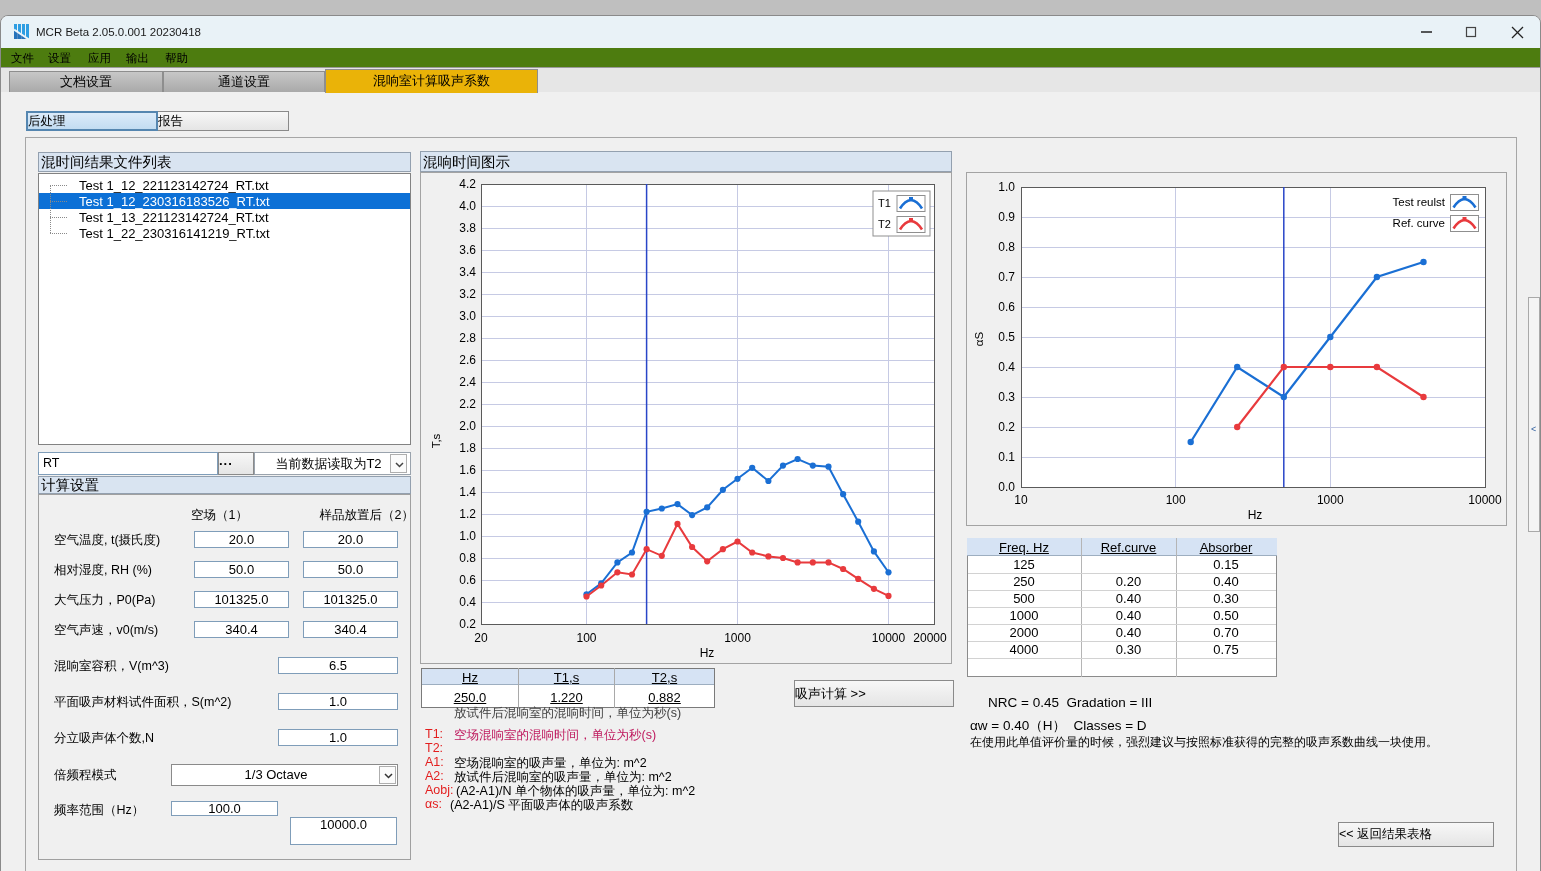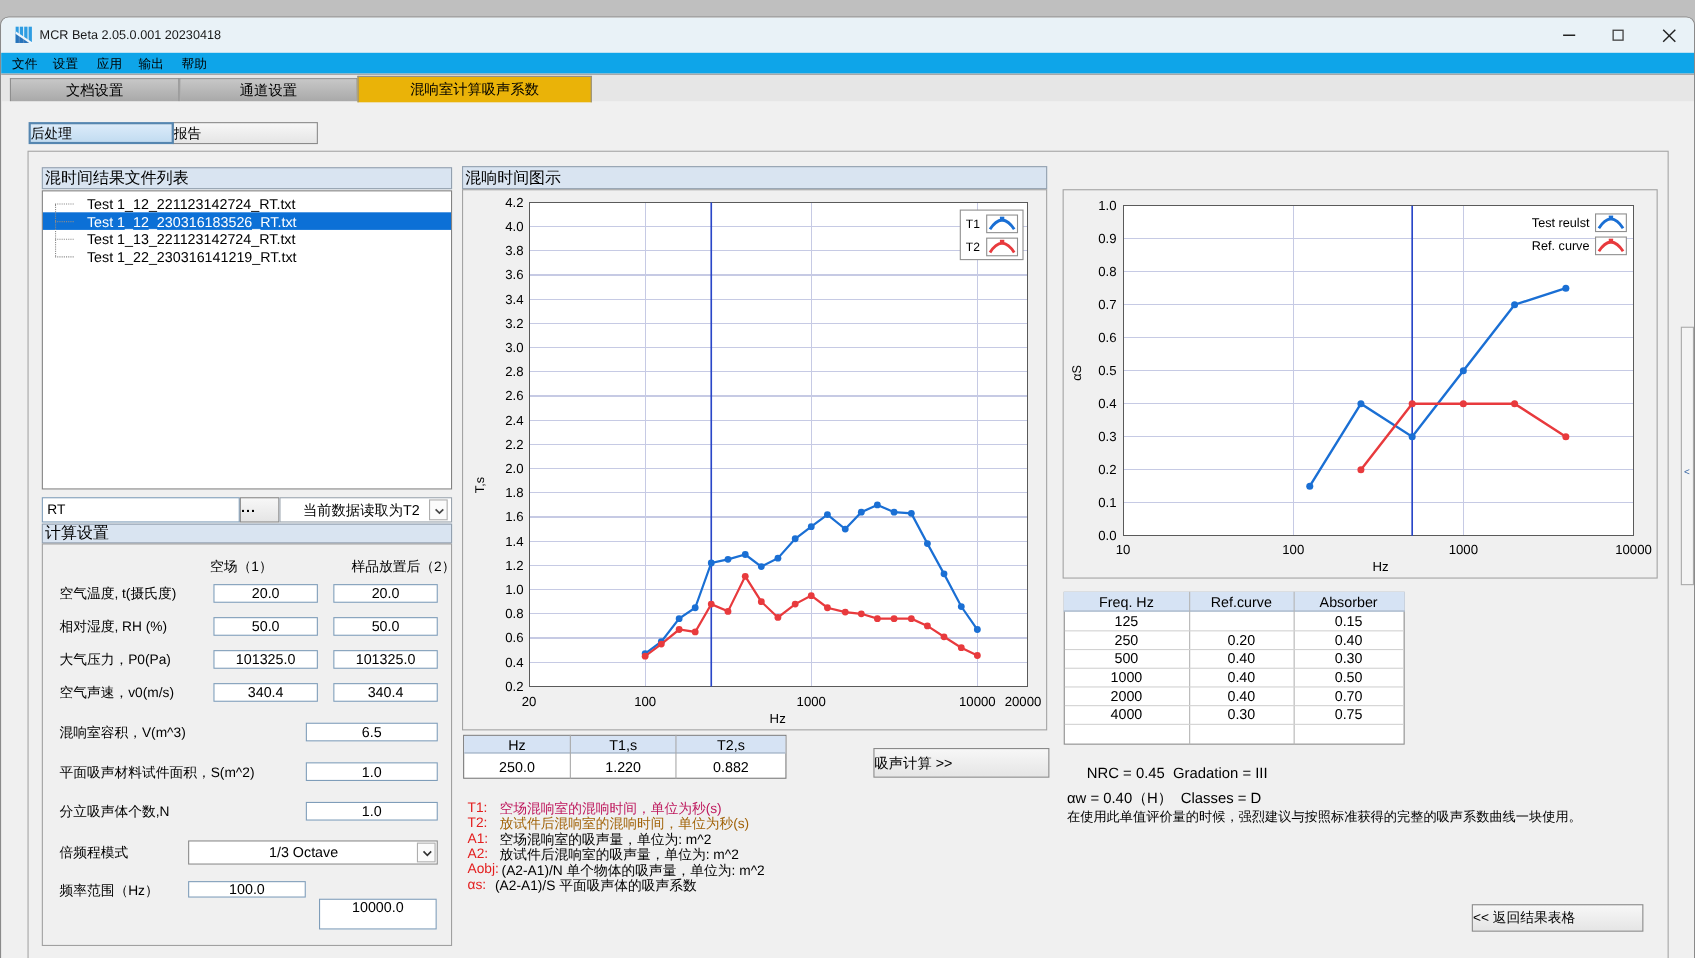--- a/index.html
+++ b/index.html
@@ -1,29 +1,29 @@
 <!DOCTYPE html>
 <html><head><meta charset="utf-8"><style>
 * { margin:0; padding:0; box-sizing:border-box; }
 html,body { width:1541px; height:871px; font-family:"Liberation Sans", sans-serif; background:#bfbfbf; overflow:hidden; }
 .abs { position:absolute; }
 .win { position:absolute; left:0; top:0; width:1541px; height:871px; background:#f0f0f0; border:1px solid #8a8a8a; border-radius:8px; overflow:hidden;margin-top:15px; }
 .titlebar { position:absolute; left:0; top:0; width:100%; height:32px; background:#e9f2f7; }
-.menubar { position:absolute; left:0; top:32px; width:100%; height:19px; background:#0ea5e9;padding-left:48px; }
+.menubar { position:absolute; left:0; top:32px; width:100%; height:19px; background:#4d7c0f;padding-left:48px; }
 .tabstrip { position:absolute; left:0; top:51px; width:100%; height:25px; background:#e6e6e6; border-top:1px solid #9a9a9a; }
 .menuitem { position:absolute; top:2.5px; font-size:11.5px; color:#000; }
 .tab { position:absolute; border:1px solid #8e8e8e; border-bottom:none; background:linear-gradient(#c7c7c7,#a9a9a9); text-align:center; font-size:13px; color:#000; }
 .hdr { position:absolute; background:#d9e4f1; border:1px solid #93a0af; font-size:14.5px; color:#000; padding-left:2px; }
 .inp { border:1px solid #7f9db9; background:#fff; text-align:center; color:#000; }
 .lab { font-size:12.5px; color:#000; white-space:nowrap; }
 .itext { font-size:13px; height:15px; line-height:15px; white-space:nowrap; }
 .btn { position:absolute; border:1px solid #8a8a8a; background:linear-gradient(#f7f7f7,#e5e5e5); color:#000; }
 .arrbox { background:#fbfbfb; border:1px solid #aeaeae; }
 .ftxt { font-size:13px; text-align:center; height:17px; line-height:17px; color:#000; }
-.thead { font-size:13px; text-align:center; color:#000; }
+.thead { font-size:13px; text-align:center; color:#000;text-decoration:underline; }
 </style></head><body>
 <div class="win">
   <div class="titlebar">
     <svg class="abs" style="left:13px;top:8px" width="16" height="16">
       <rect x="0" y="0" width="3" height="15" fill="#2e9de2"></rect>
       <rect x="4" y="0" width="3" height="15" fill="#2e9de2"></rect>
       <rect x="8" y="0" width="3" height="15" fill="#2e9de2"></rect>
       <rect x="12" y="0" width="3" height="15" fill="#2e9de2"></rect>
       <polygon points="0,5 15,15 0,15" fill="#2465ae" opacity="0.75"></polygon>
       <line x1="0" y1="5.5" x2="15" y2="15.5" stroke="#eef5fa" stroke-width="2"></line>
@@ -225,21 +225,21 @@
   <div class="abs" style="left:517px;top:652px;height:40px;border-left:1px solid #a9a9a9"></div>
   <div class="abs" style="left:613px;top:652px;height:40px;border-left:1px solid #a9a9a9"></div>
   <div class="abs thead" style="left:420px;top:674px;width:98px">250.0</div>
   <div class="abs thead" style="left:518px;top:674px;width:95px">1.220</div>
   <div class="abs thead" style="left:613px;top:674px;width:101px">0.882</div>
 
   <div class="btn" style="left:793px;top:664px;width:160px;height:27px;line-height:25px;font-size:13px">吸声计算 &gt;&gt;</div>
   <div class="abs" style="left:424px;top:711px;font-size:12.5px;color:#e31e1e">T1:</div>
     <div class="abs" style="left:453px;top:711px;font-size:12.5px;color:#be185d">空场混响室的混响时间，单位为秒(s)</div>
     <div class="abs" style="left:424px;top:725px;font-size:12.5px;color:#e31e1e">T2:</div>
-    <div class="abs" style="left:453px;top:725px;font-size:12.5px;color:#a16207">放试件后混响室的混响时间，单位为秒(s)</div>
+    <div class="abs" style="left:453px;top:689px;font-size:12.5px;color:#404040">放试件后混响室的混响时间，单位为秒(s)</div>
     <div class="abs" style="left:424px;top:739px;font-size:12.5px;color:#e31e1e">A1:</div>
     <div class="abs" style="left:453px;top:739px;font-size:12.5px;color:#000">空场混响室的吸声量，单位为: m^2</div>
     <div class="abs" style="left:424px;top:753px;font-size:12.5px;color:#e31e1e">A2:</div>
     <div class="abs" style="left:453px;top:753px;font-size:12.5px;color:#000">放试件后混响室的吸声量，单位为: m^2</div>
     <div class="abs" style="left:424px;top:767px;font-size:12.5px;color:#e31e1e">Aobj:</div>
     <div class="abs" style="left:455px;top:767px;font-size:12.5px;color:#000">(A2-A1)/N 单个物体的吸声量，单位为: m^2</div>
     <div class="abs" style="left:424px;top:781px;font-size:12.5px;color:#e31e1e">αs:</div>
     <div class="abs" style="left:449px;top:781px;font-size:12.5px;color:#000">(A2-A1)/S  平面吸声体的吸声系数</div>
 
   <div class="abs" style="left:965px;top:156px;width:541px;height:354px;border:1px solid #a3a3a3"></div>

